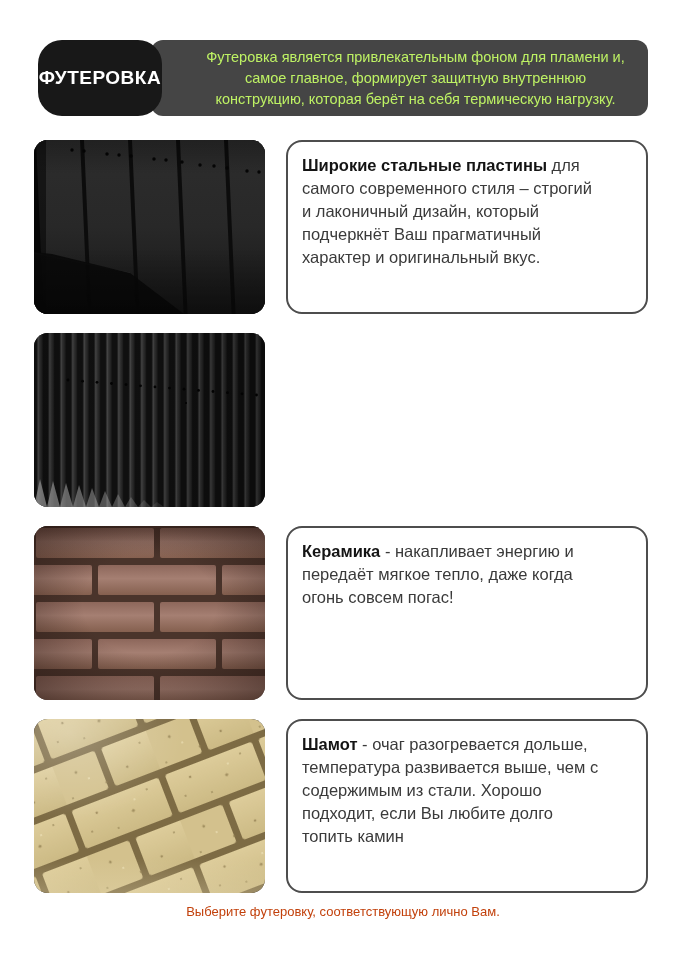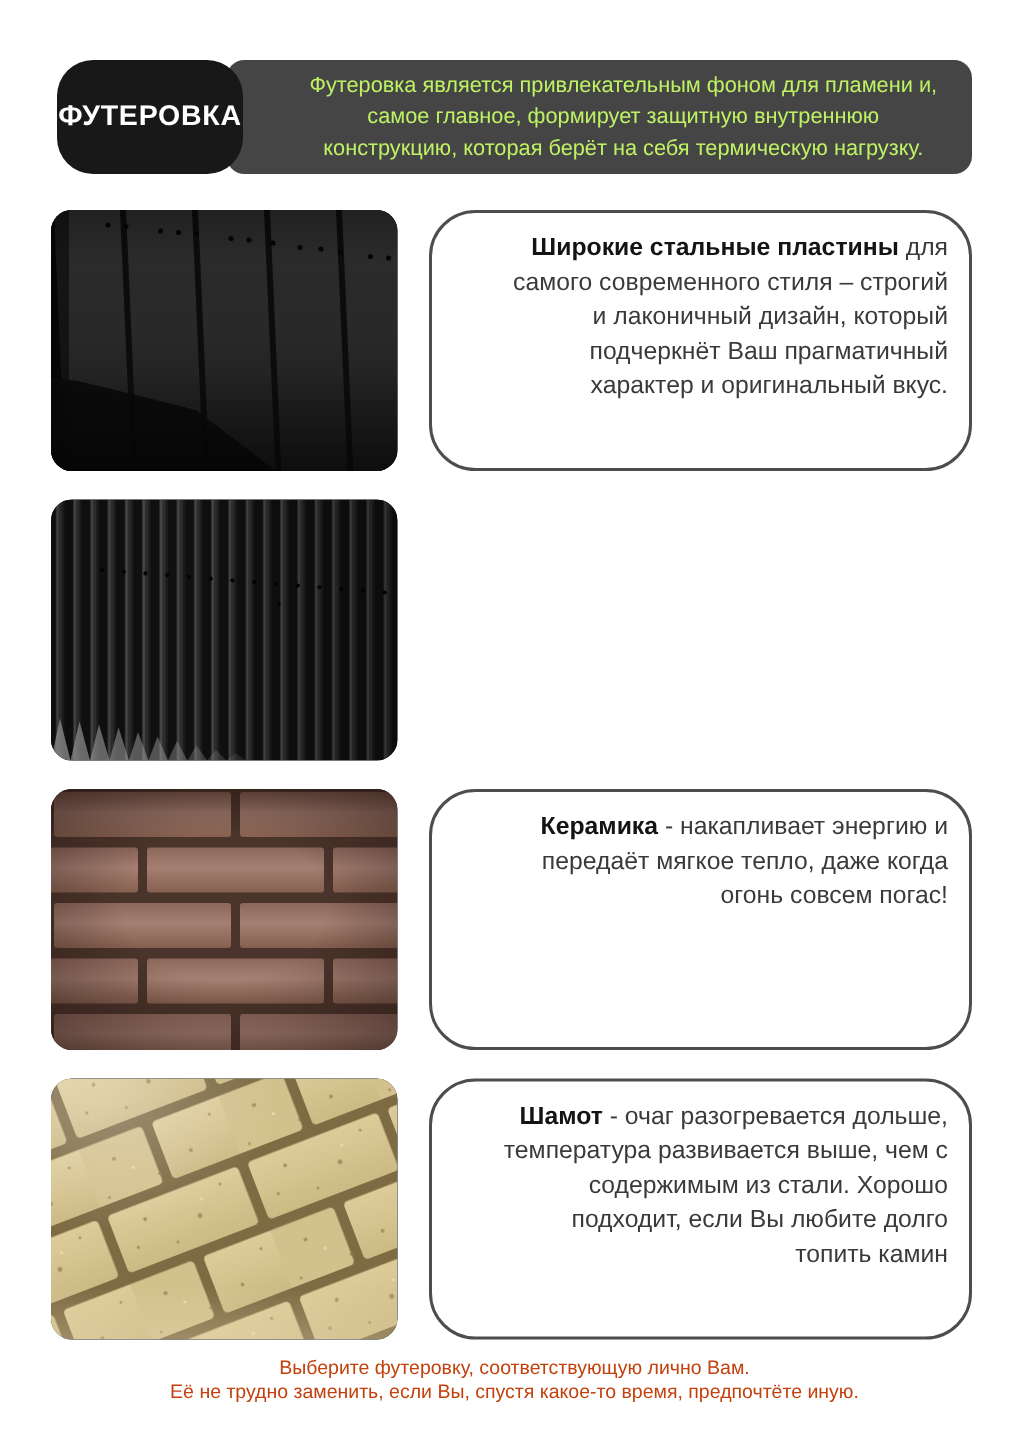--- a/index.html
+++ b/index.html
@@ -29,22 +29,22 @@
   
   .content{position:absolute;left:34px;top:140px;width:614px;}
   .row{display:flex;gap:21px;height:174px;margin-bottom:19px;}
   .photo{
     width:231px;height:174px;border-radius:14px;overflow:hidden;flex:none;
     background:#111;
   }
   .photo svg{display:block;width:100%;height:100%;}
   .card{
     flex:1;box-sizing:border-box;background:#fff;
-    border:2px solid #4d4d4d;border-radius:31px;
-    padding:12px 14px 0 14px;text-align:right;
+    border:2px solid #4d4d4d;border-radius:16px;
+    padding:12px 14px 0 14px;text-align:left;
     font-size:16.5px;line-height:23px;color:#3a3a3a;
     white-space:pre-line;
   }
   .card .lead{font-weight:bold;color:#141414;}
 
   
   .footer{
     position:absolute;left:0;top:904px;width:686px;text-align:center;
     color:#c2410c;font-size:13px;line-height:16px;
   }
@@ -248,16 +248,15 @@
 температура развивается выше, чем с
 содержимым из стали. Хорошо
 подходит, если Вы любите долго
 топить камин</span></div>
     </div>
 
   </div>
 
   <div class="footer">
     <div>Выберите футеровку, соответствующую лично Вам.</div>
-    <div>Её не трудно заменить, если Вы, спустя какое-то время, предпочтёте иную.</div>
   </div>
 
 </div>
 
 </body></html>

